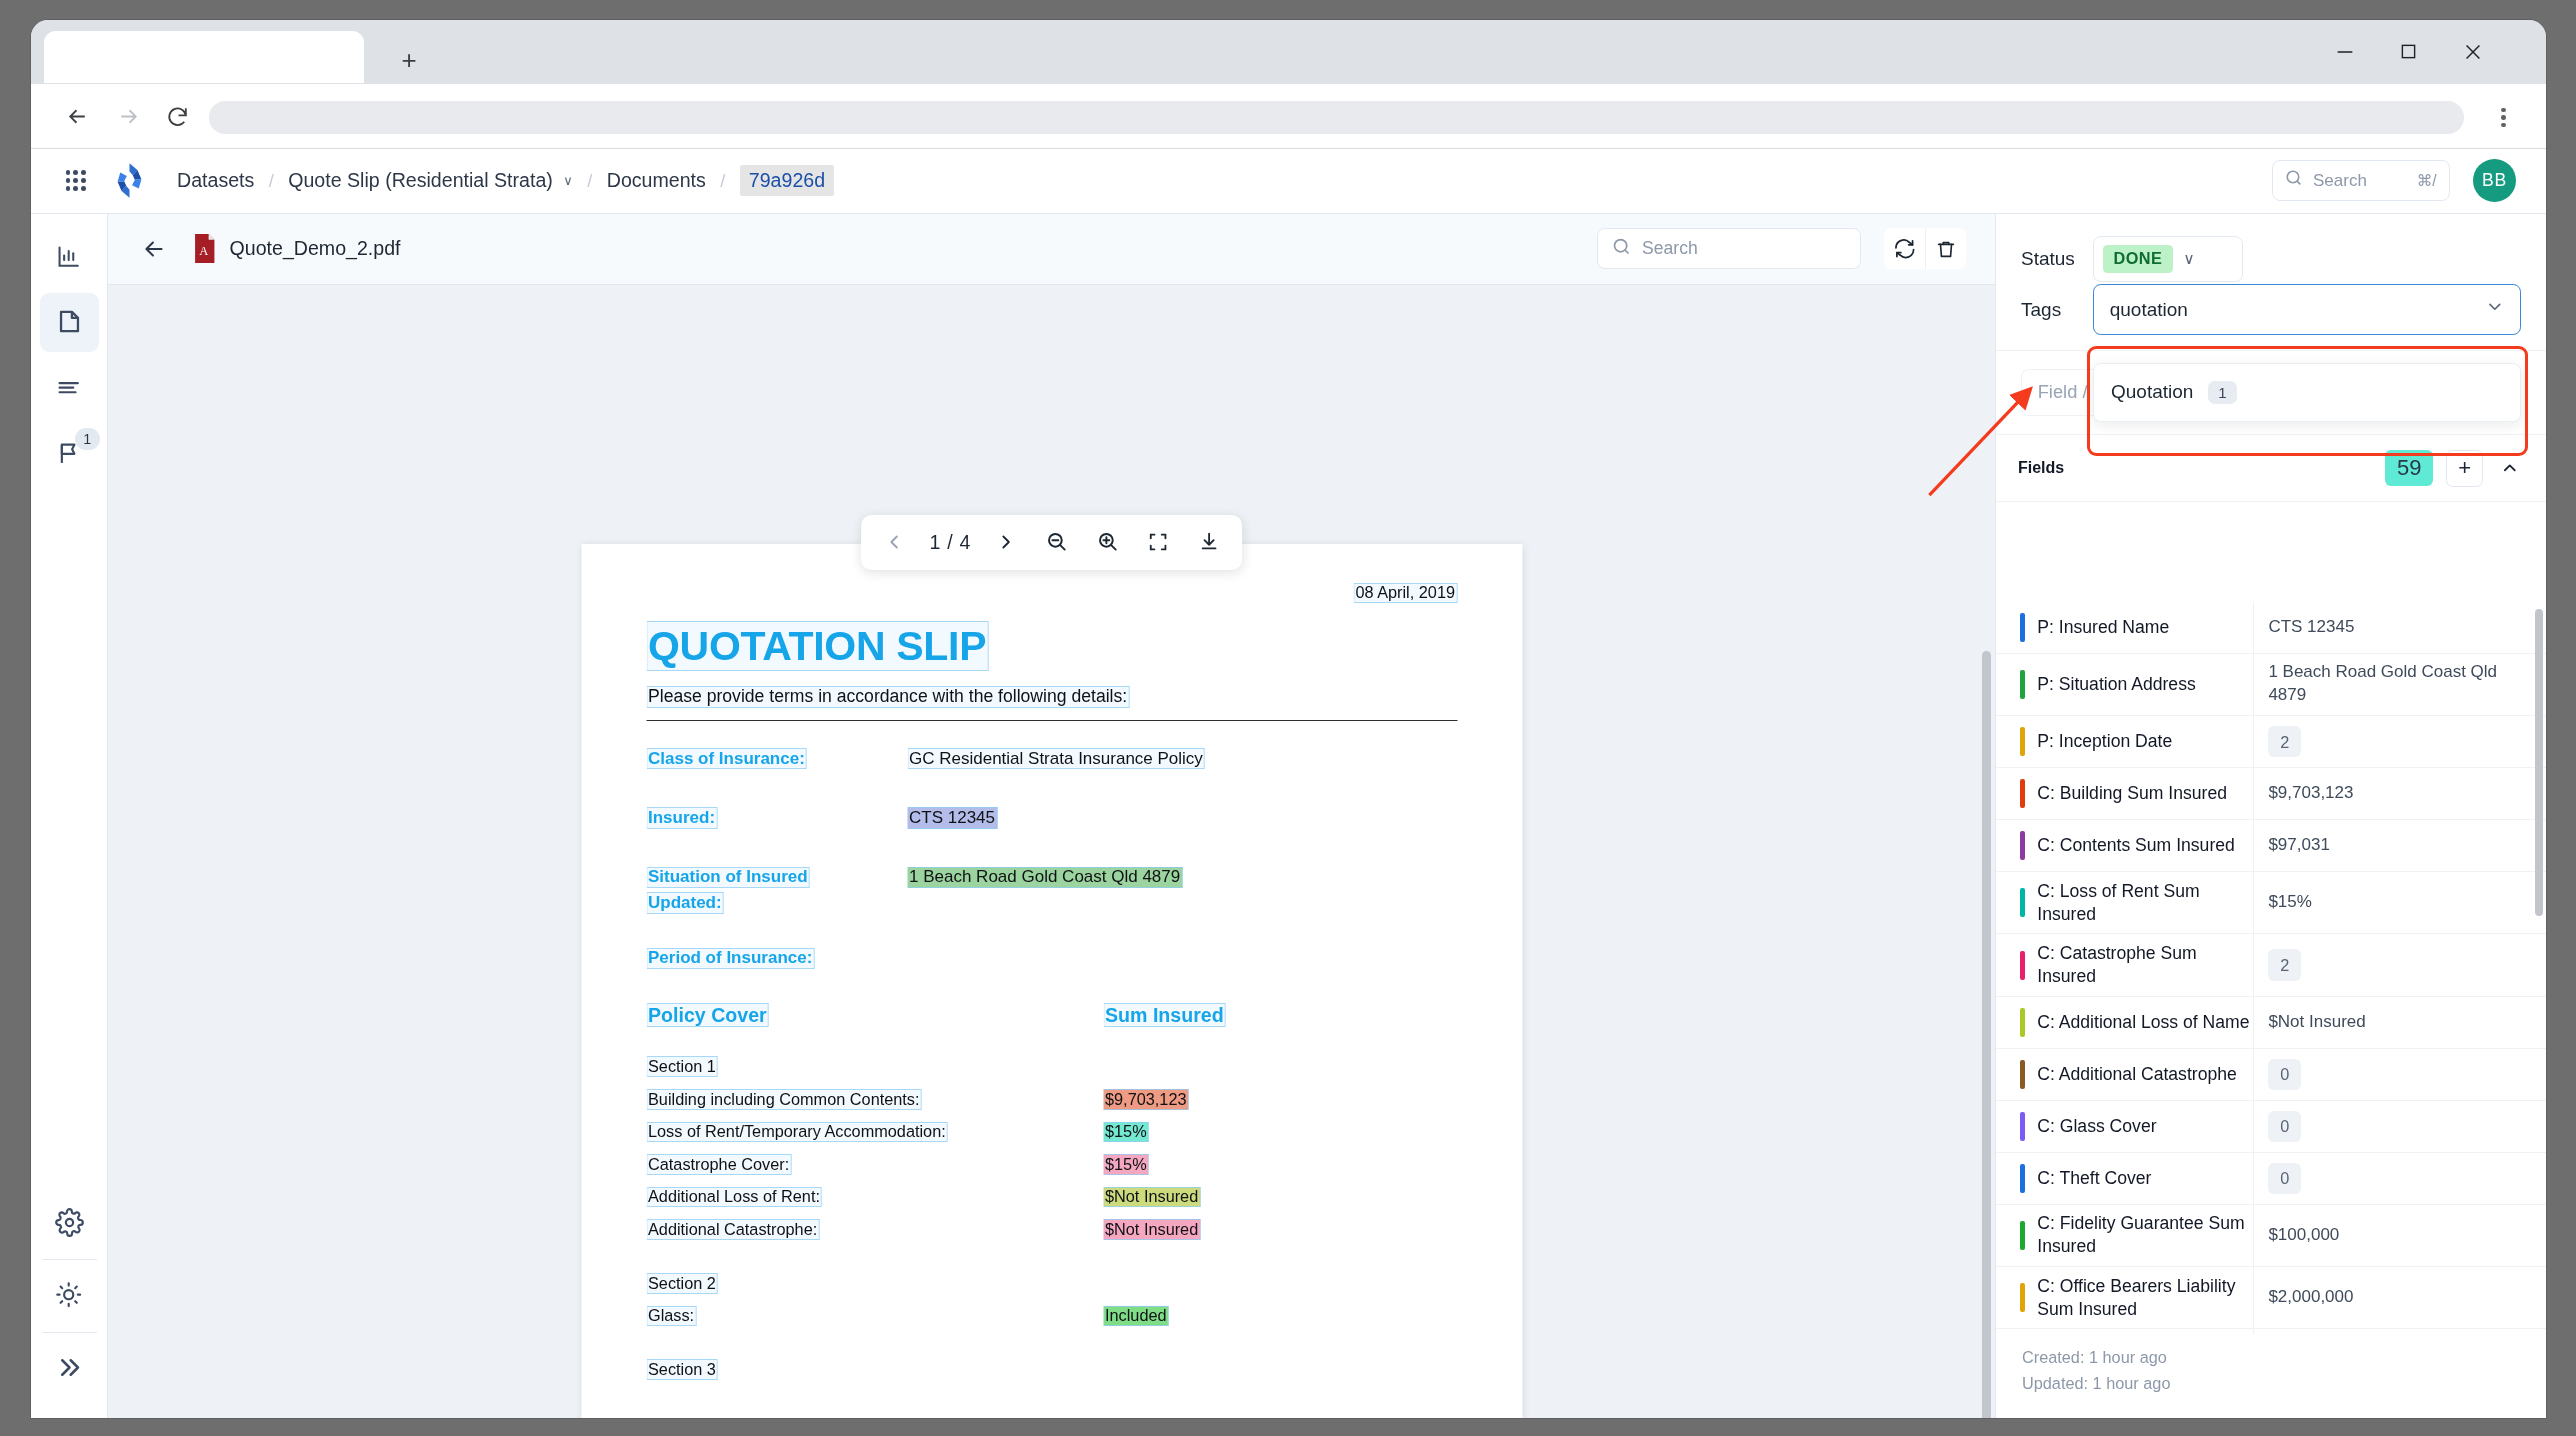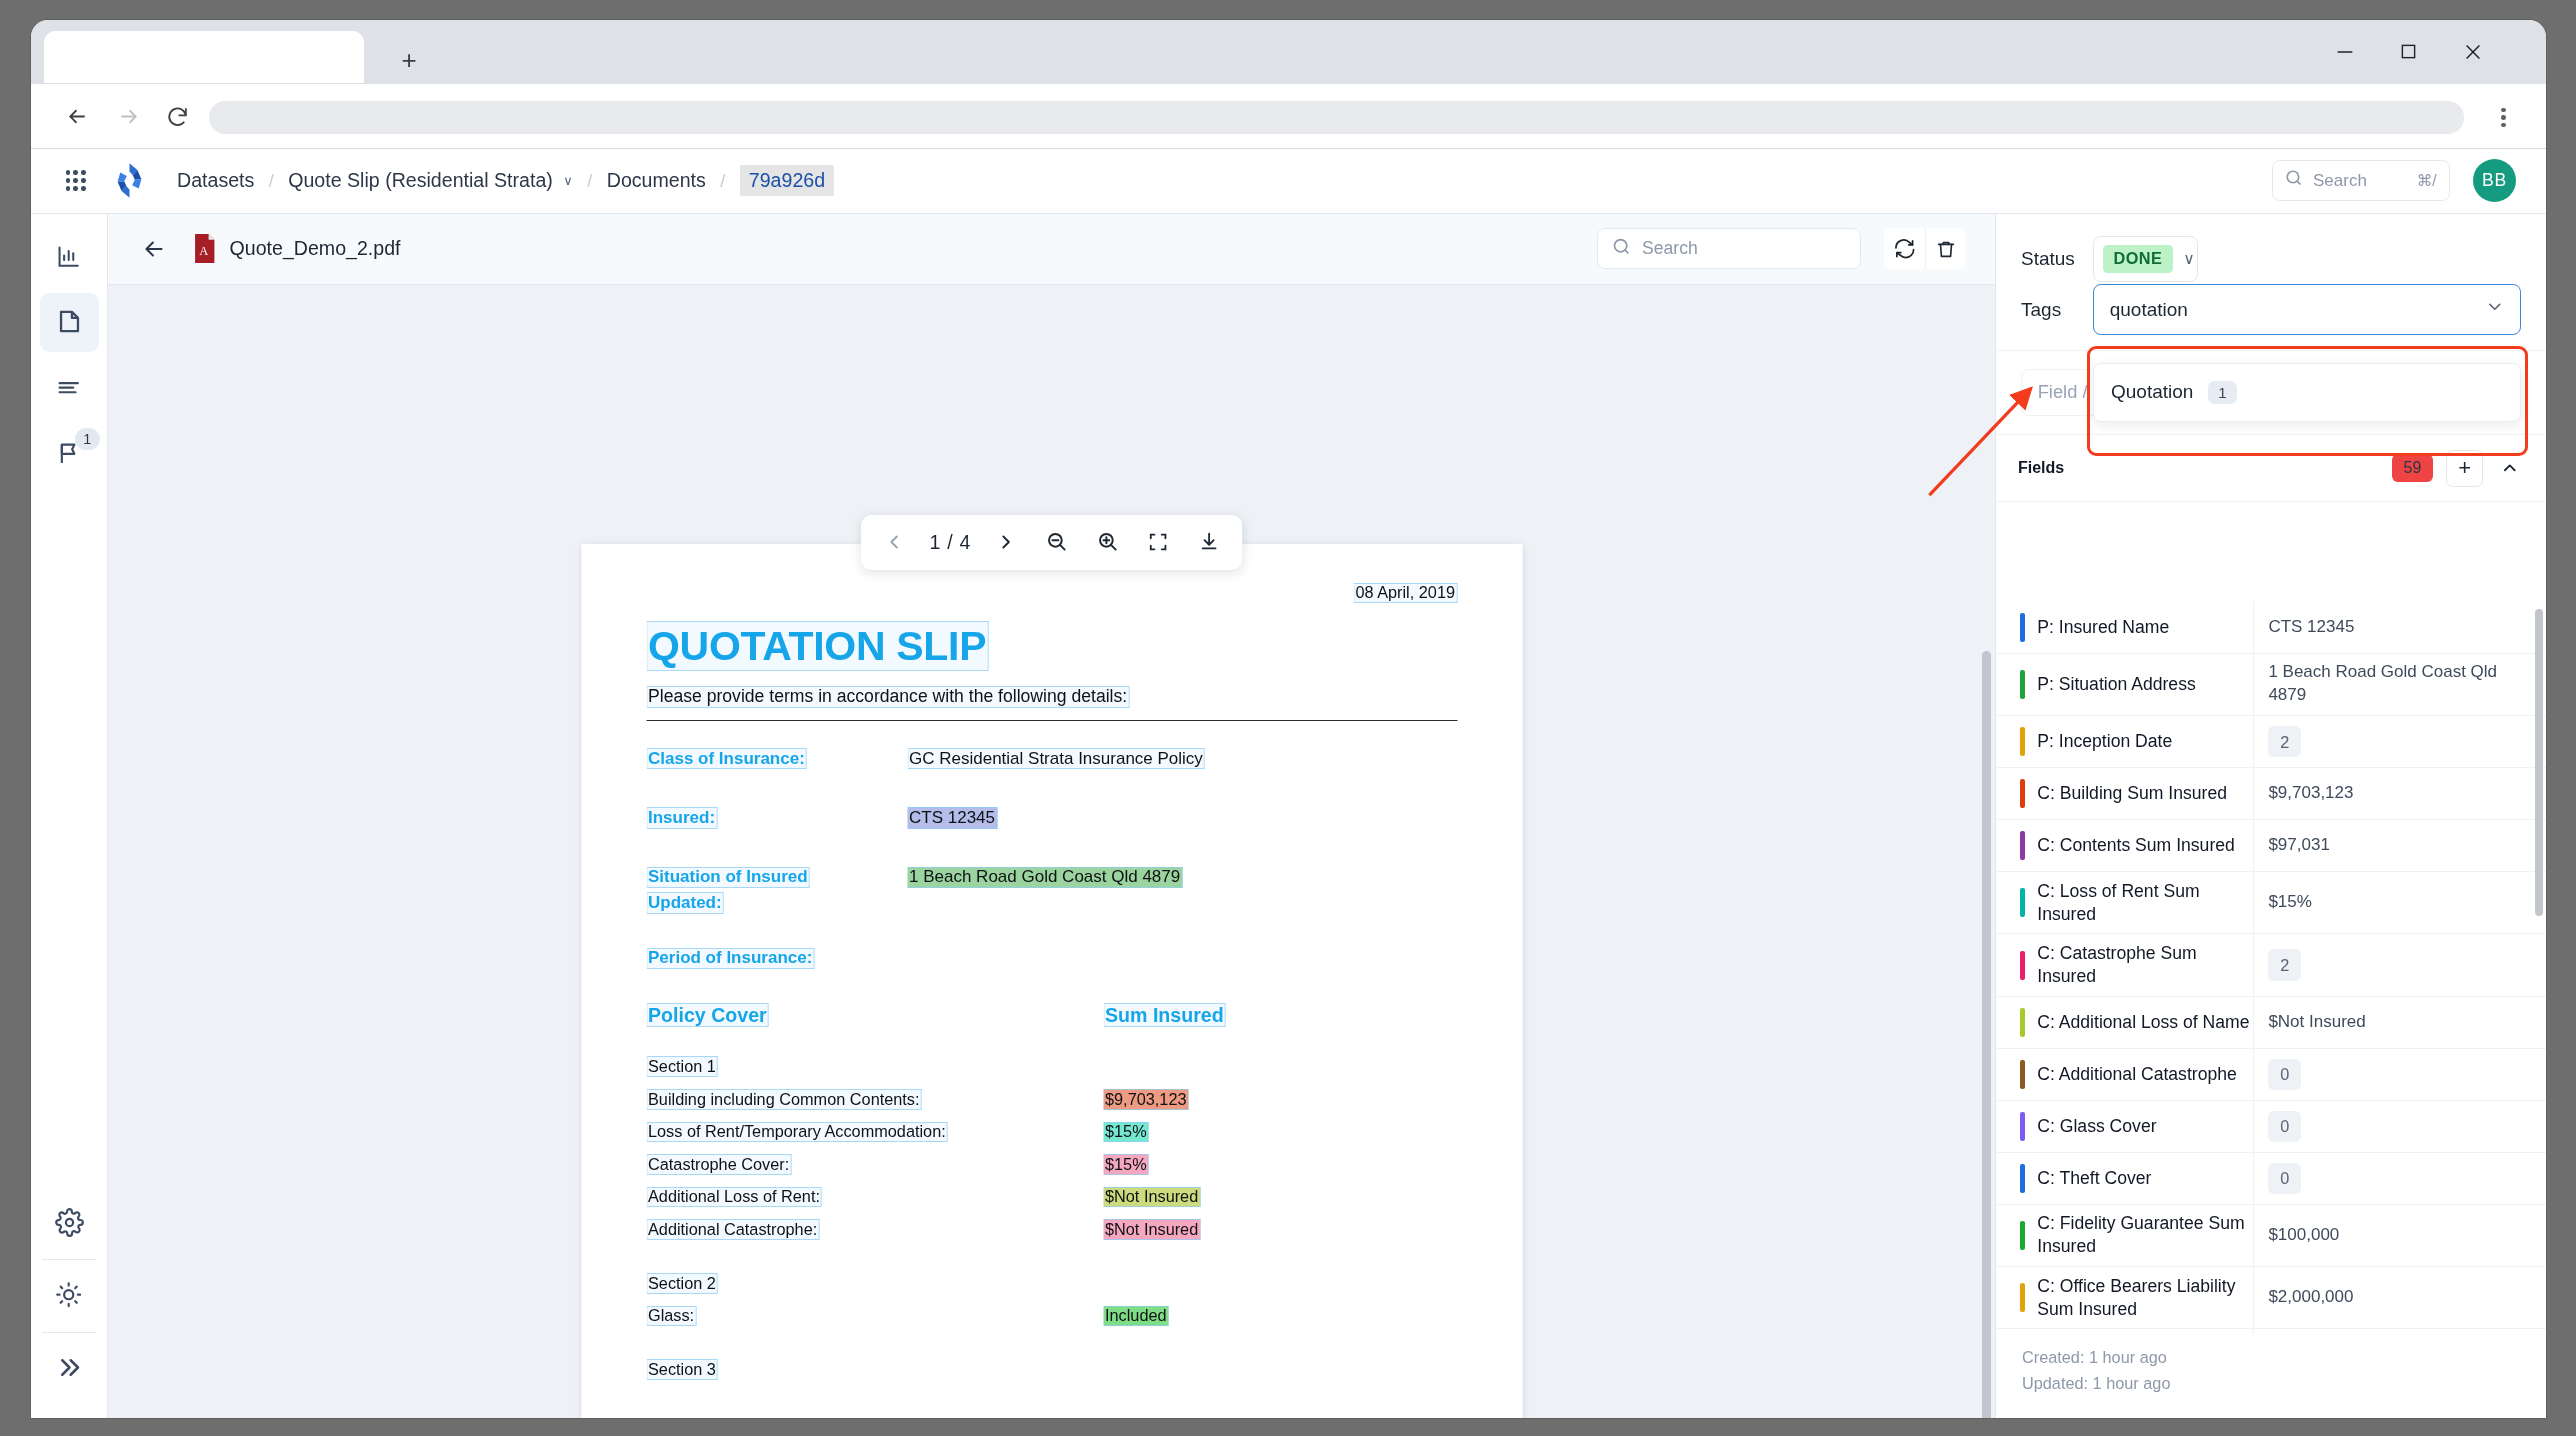--- a/index.html
+++ b/index.html
@@ -206,21 +206,21 @@
 
   
   #details {
     position:absolute; right:0; top:65px; bottom:0; width:551px;
     background:#fff; border-left:0.7px solid #e3e8ef;
   }
   #det-top { padding:19.6px 25px 14.4px 25px; }
   .det-row { display:flex; align-items:center; min-height:51px; }
   .det-lbl { width:72px; font-size:19px; color:#1d2733; }
   #status-select {
-    height:46px; width:105px; border:0.7px solid #e2e8f0; border-radius:7.8px;
+    height:46px; width:150px; border:0.7px solid #e2e8f0; border-radius:7.8px;
     display:flex; align-items:center; padding:0 9.1px; gap:10.5px; background:#fff;
   }
   #status-chip { background:#bdf2c9; color:#0f6d32; font-size:16.3px; font-weight:bold; border-radius:4.6px; padding:4.6px 10.5px; letter-spacing:0.4px; }
   #tags-select {
     height:51px; flex:1; border:1.3px solid #3a86d8; border-radius:7.8px;
     display:flex; align-items:center; padding:0 15.7px; background:#fff;
     font-size:19px; color:#1d2733;
   }
   #tags-select .chev { margin-left:auto; color:#5b6676; }
   #tags-menu {
@@ -237,21 +237,21 @@
   }
   #ann-arrow { position:absolute; left:1928px; top:353px; width:261px; height:150px; z-index:8; pointer-events:none; }
 
   #filter-wrap { border-top:0.7px solid #eef1f5; border-bottom:0.7px solid #eef1f5; padding:18.3px 25px; }
   #field-filter {
     height:47px; border:0.7px solid #eef1f5; border-radius:7.8px; background:#fff;
     display:flex; align-items:center; padding:0 15.7px; color:#98a4b5; font-size:18.3px;
   }
   #fields-hdr { display:flex; align-items:center; padding:14.4px 22px; border-bottom:0.7px solid #eef1f5; }
   #fields-hdr .t { font-size:16px; font-weight:bold; color:#121826; }
-  #fields-count { margin-left:auto; background:#ef4444; color:#2b3748; font-size:16px; border-radius:5.9px; padding:4.6px 11.8px; }
+  #fields-count { margin-left:auto; background:#5eead4; color:#2b3748; font-size:22px; border-radius:5.9px; padding:4.6px 11.8px; }
   #fields-add { margin-left:13px; width:37px; height:37px; border:0.7px solid #e2e8f0; border-radius:6.5px; display:flex;align-items:center;justify-content:center; color:#1d2733; font-size:22px; font-weight:300; }
   #fields-collapse { margin-left:11.8px; width:29px; height:29px; display:flex;align-items:center;justify-content:center; color:#1d2733; }
 
   #fields-list { position:absolute; left:0; right:0; top:388px; bottom:84px; overflow:hidden; }
   .frow { display:flex; border-bottom:0.7px solid #eef1f5; min-height:52px; align-items:stretch; }
   .fname { width:258px; display:flex; align-items:center; padding:7.8px 0 7.8px 11.8px; border-right:0.7px solid #eef1f5; }
   .fbar { width:5.9px; align-self:center; height:29px; border-radius:2px; flex:0 0 5.9px; }
   .fname span { margin-left:11.8px; font-size:17.6px; color:#121826; line-height:1.3; }
   .fval { flex:1; display:flex; align-items:center; padding:7.8px 14.4px; font-size:17px; color:#3f4a5a; line-height:1.35; }
   .fval .pill { background:#eef1f5; color:#5a6575; border-radius:5.9px; padding:4.6px 11.8px; font-size:16.3px; }

